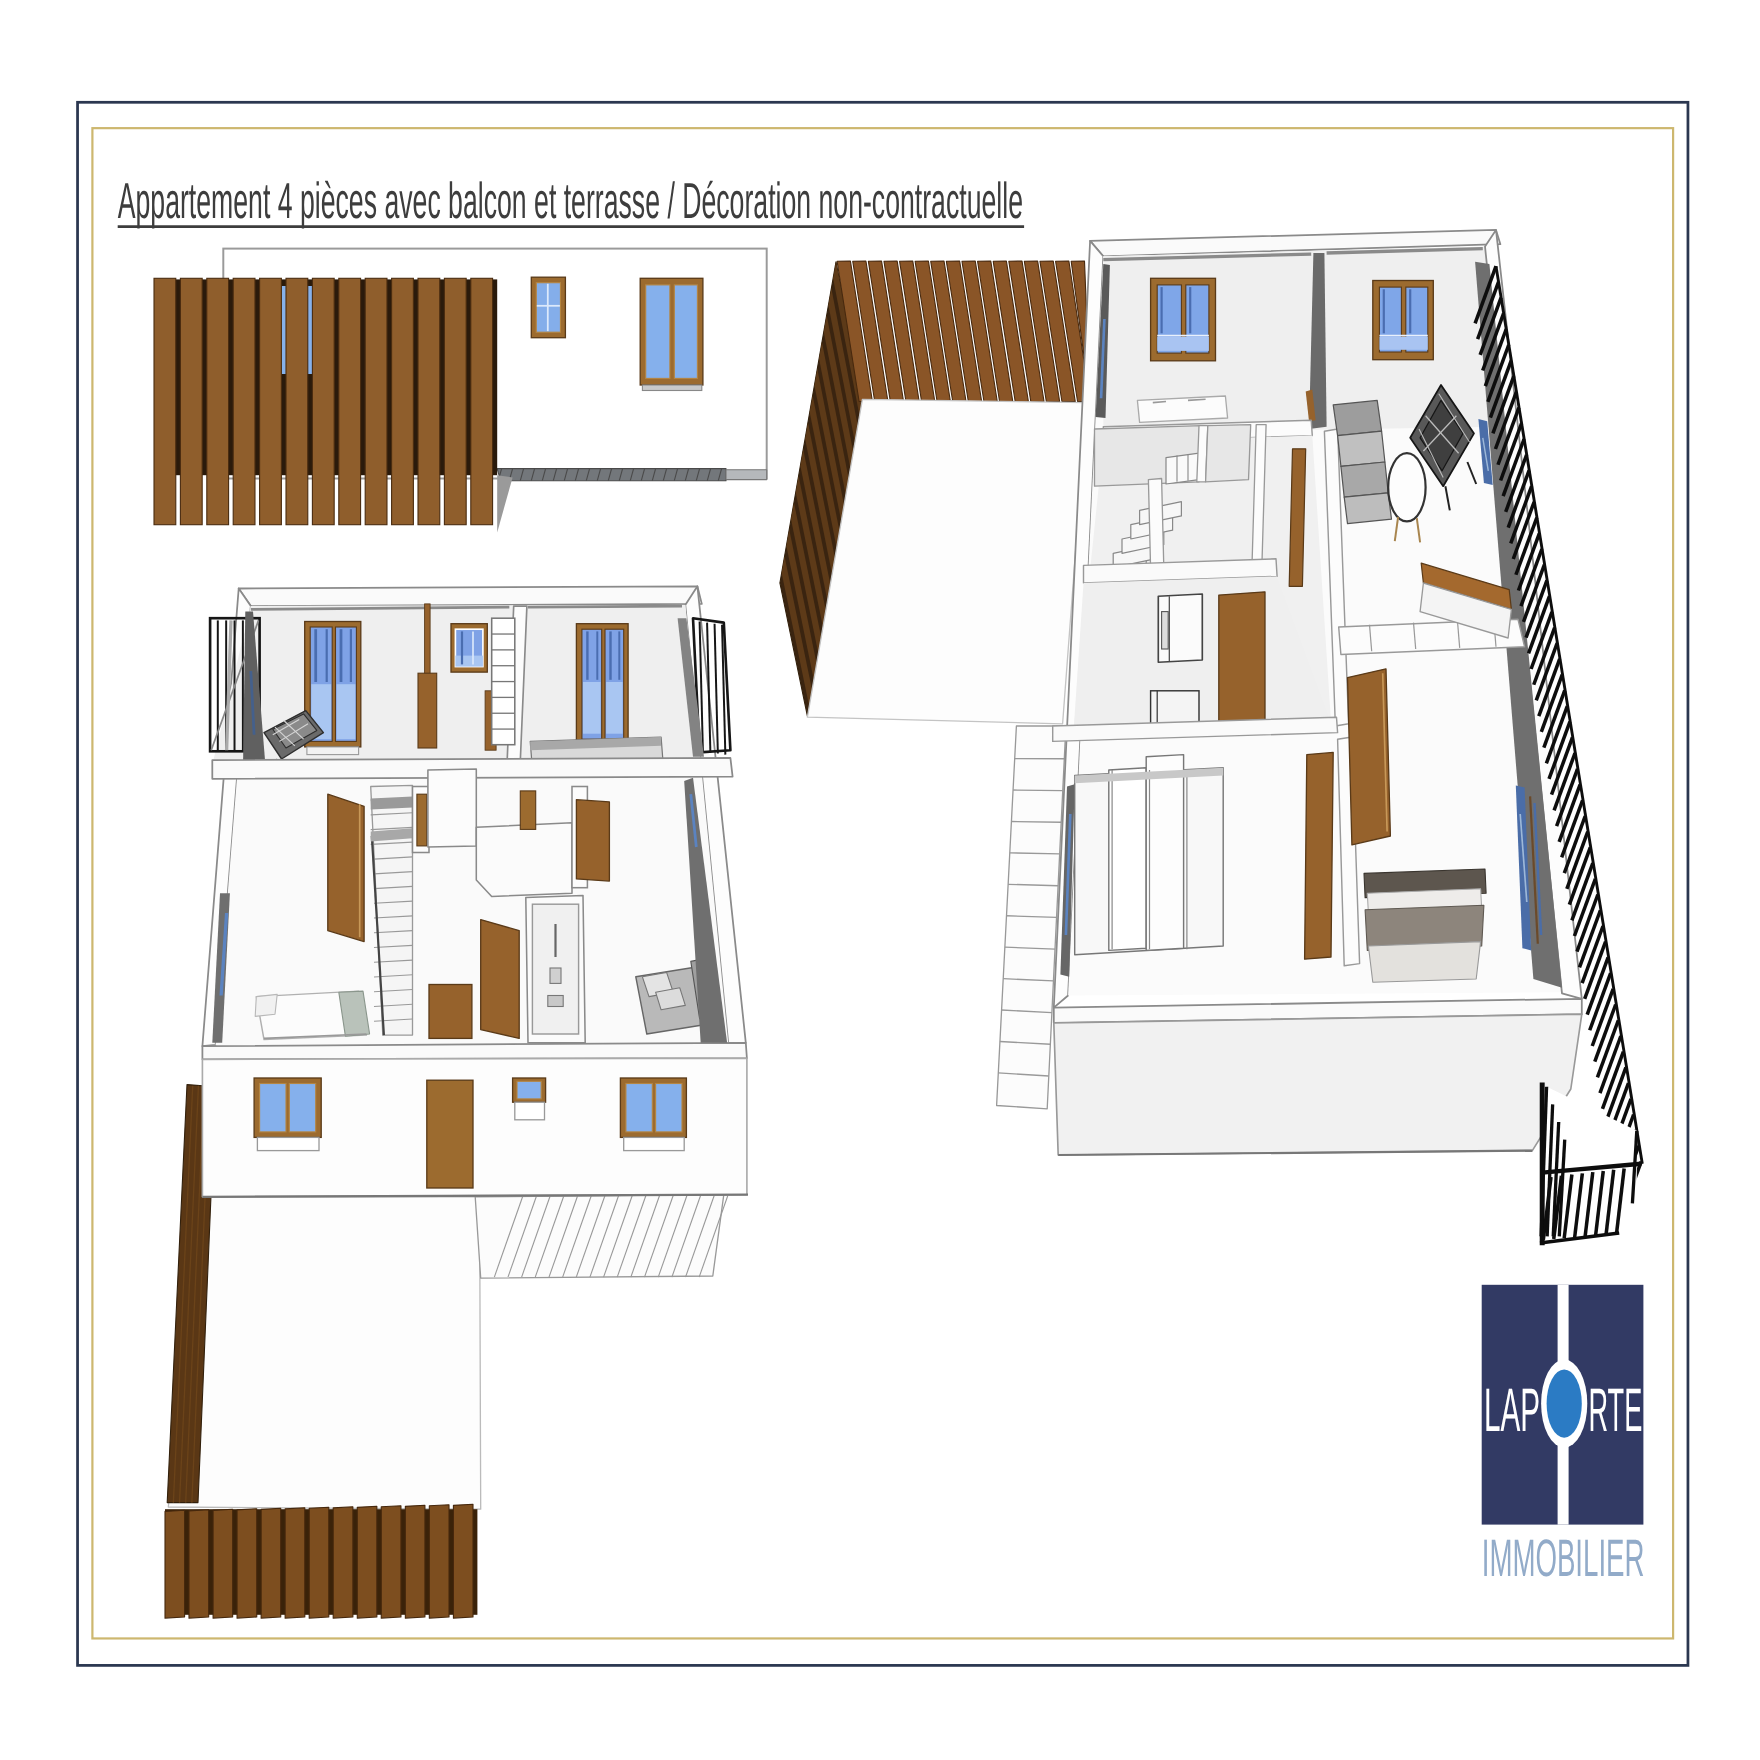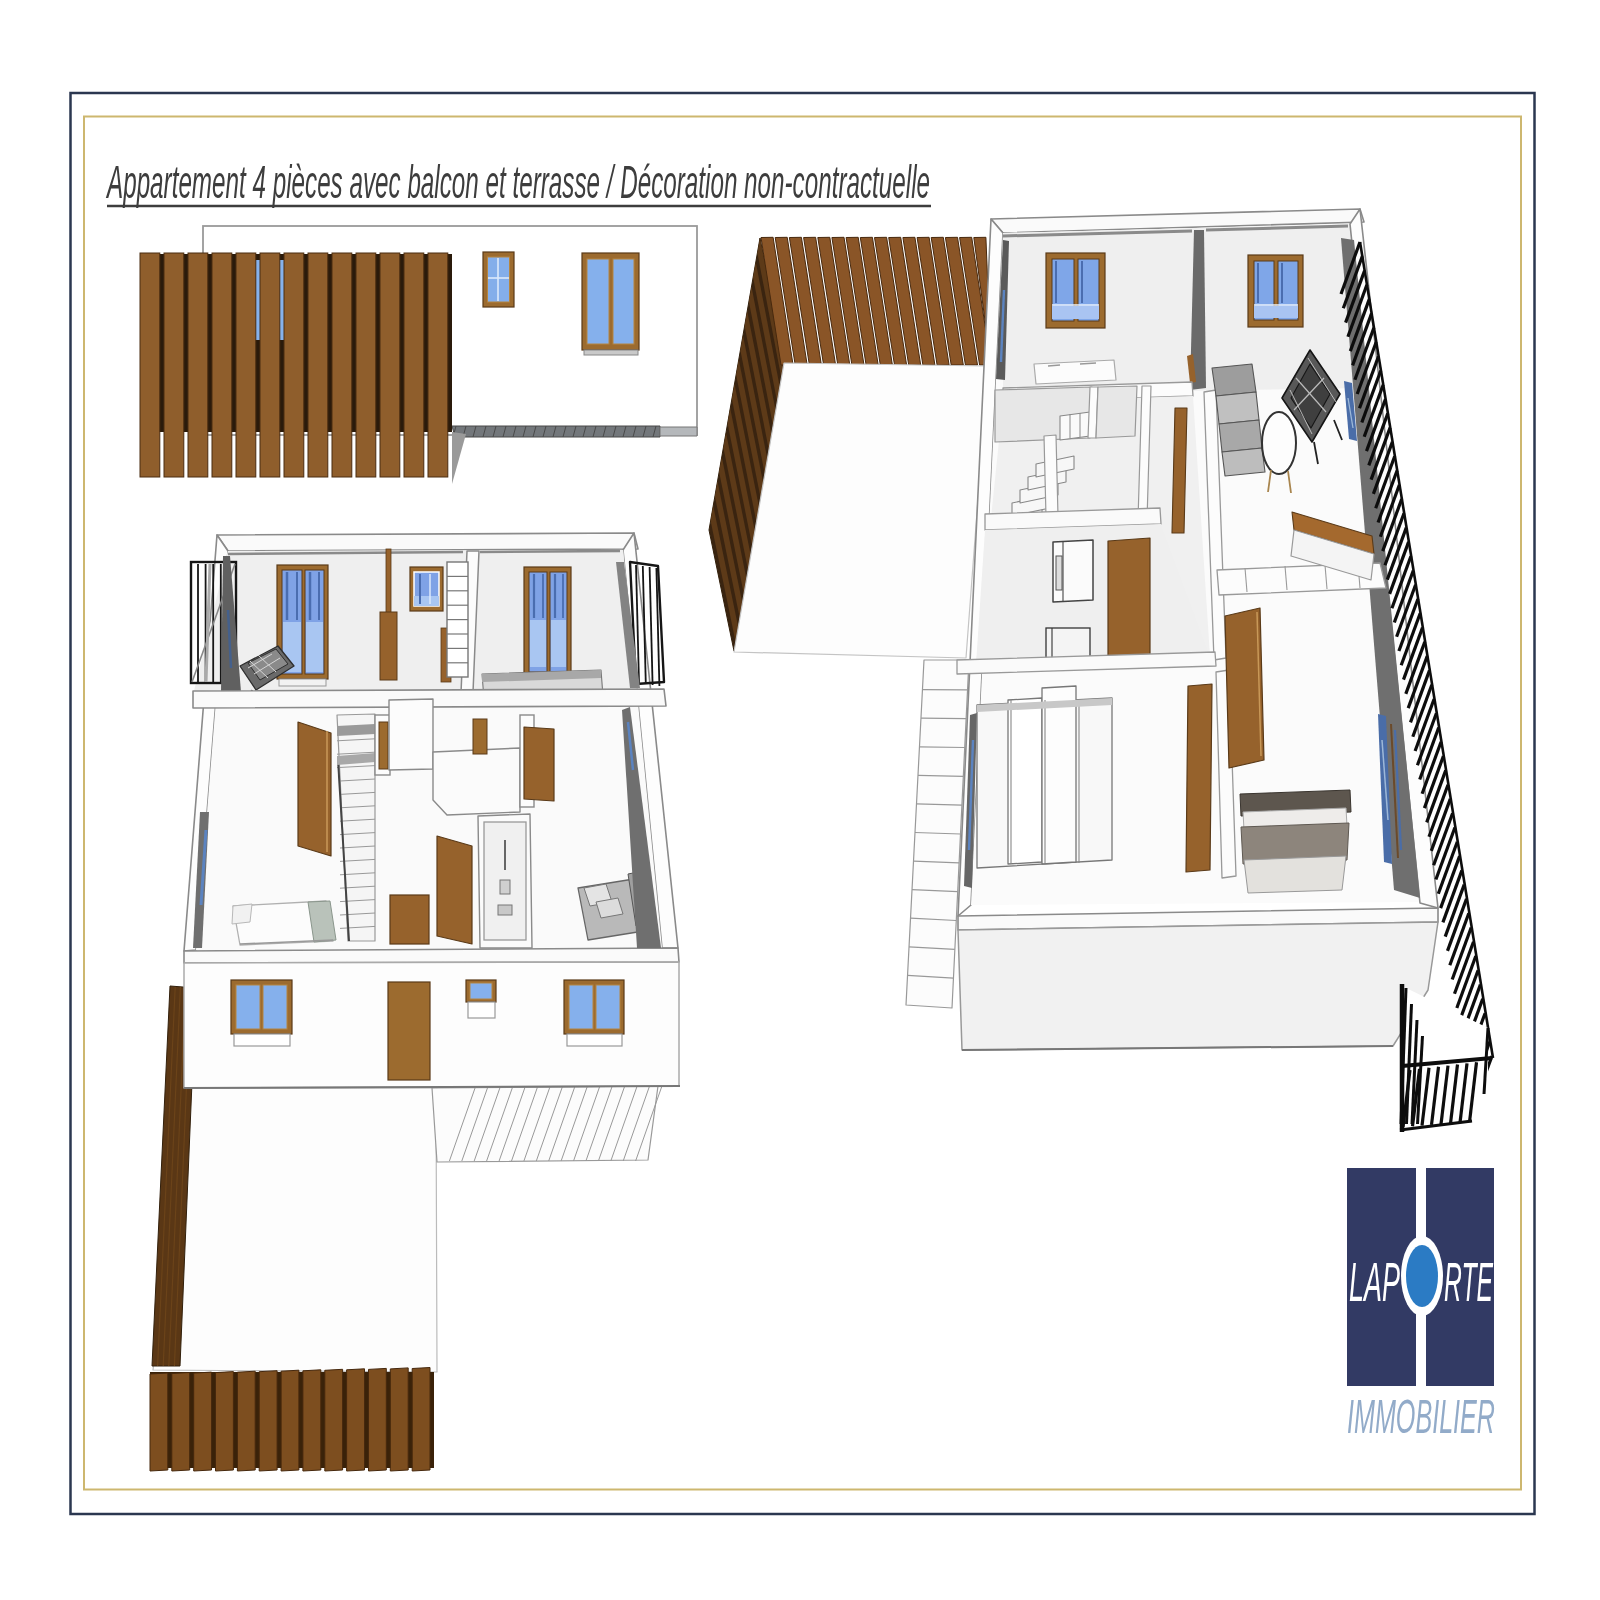--- a/index.html
+++ b/index.html
@@ -1,17 +1,17 @@
 <!DOCTYPE html>
 <html><head>
 <meta charset="utf-8">
 <title>Appartement 4 pieces</title>
 <style>
   html,body { margin:0; padding:0; background:#fff; }
-  #page { width:1600px; height:1600px; position:relative; font-family:"Liberation Sans", sans-serif;font-style:italic; }
+  #page { width:1600px; height:1600px; position:relative; font-family:"Liberation Sans", sans-serif; }
 </style>
 </head>
 <body>
 <div id="page">
 <svg width="1600" height="1600" viewBox="0 0 1600 1600">
 <rect x="0" y="0" width="1600" height="1600" fill="#ffffff"></rect>
 
 <rect x="70.5" y="93.0" width="1464.0" height="1421.0" fill="none" stroke="#2b3750" stroke-width="2.5"></rect>
 
 <rect x="84.0" y="116.5" width="1437.0" height="1373.0" fill="none" stroke="#cdb76f" stroke-width="2"></rect>

